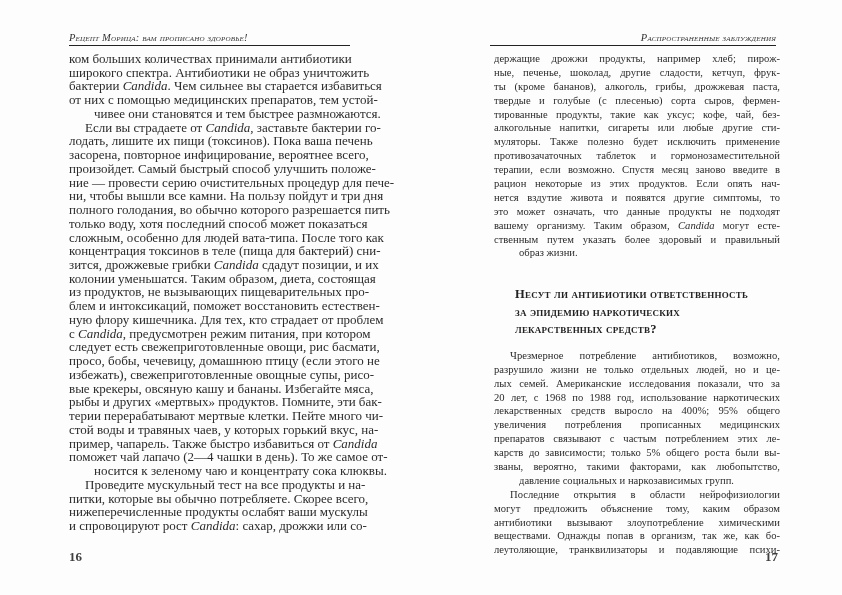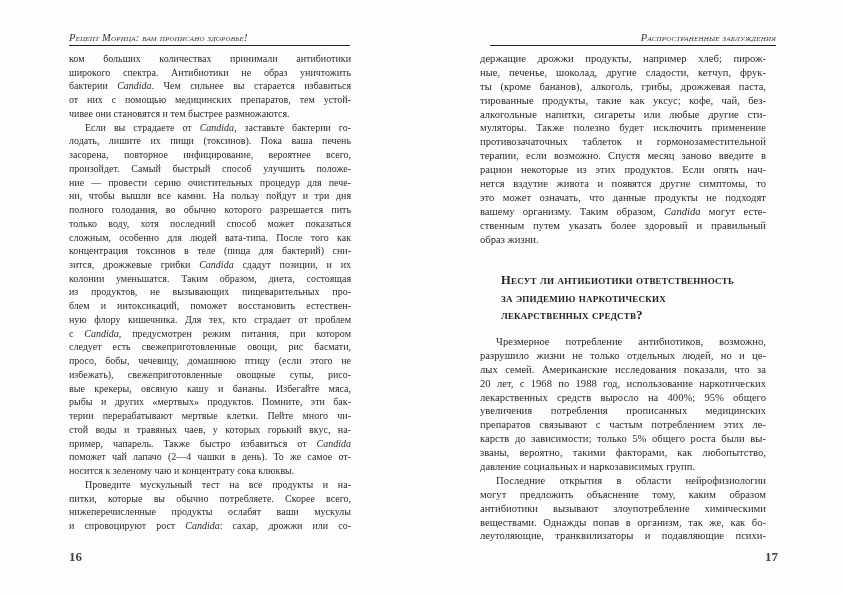--- a/index.html
+++ b/index.html
@@ -47,31 +47,32 @@
 
     .body-text {
       position: absolute;
       top: 52px;
       font-size: 13.4px;
       line-height: 19.1px;
       text-align: justify;
       color: #2b2b2b;
     }
     .page-left .body-text { left: 69px; width: 282px; }
-    .page-right .body-text { left: 59px; width: 286px; }
+    .page-right .body-text { left: 73px; width: 286px; }
     .line {
       display: block;
       text-align: justify;
       text-align-last: justify;
       white-space: nowrap;
       height: 19.1px;
       overflow: visible;
     }
     .line.last {
       text-align-last: left;
+      margin-left: 25px;
     }
     .line.indent { padding-left: 21px; }
     .line span.jt {
       display: block;
       text-align: justify;
       text-align-last: justify;
     }
     em { font-style: italic; }
 
     .section-heading {
@@ -97,21 +98,21 @@
     .page-left .folio { left: 69px; }
     .page-right .folio { left: 344px; }
   </style>
 </head>
 <body>
 
 <div class="spread">
 
   <div class="page page-left">
     <div class="running-head">Рецепт Морица: вам прописано здоровье!</div>
-    <div class="body-text" id="left-body" style="font-size: 10px;">
+    <div class="body-text" id="left-body" style="font-size: 13px;">
         <div class="line" style="height: 13.7429px; line-height: 13.7429px;">
           <span class="jt">ком больших количествах принимали антибиотики</span>
         </div>
         <div class="line" style="height: 13.7429px; line-height: 13.7429px;">
           <span class="jt">широкого спектра. Антибиотики не образ уничтожить</span>
         </div>
         <div class="line" style="height: 13.7429px; line-height: 13.7429px;">
           <span class="jt">бактерии <em>Candida</em>. Чем сильнее вы старается избавиться</span>
         </div>
         <div class="line" style="height: 13.7429px; line-height: 13.7429px;">
@@ -219,20 +220,23 @@
     <div class="body-text" id="right-body" style="font-size: 10.6px;">
       <div id="right-before">
           <div class="line" style="height: 13.9px; line-height: 13.9px;">
             <span class="jt">держащие дрожжи продукты, например хлеб; пирож-</span>
           </div>
           <div class="line" style="height: 13.9px; line-height: 13.9px;">
             <span class="jt">ные, печенье, шоколад, другие сладости, кетчуп, фрук-</span>
           </div>
           <div class="line" style="height: 13.9px; line-height: 13.9px;">
             <span class="jt">ты (кроме бананов), алкоголь, грибы, дрожжевая паста,</span>
+          </div>
+          <div class="line" style="height: 13.9px; line-height: 13.9px;">
+            <span class="jt">твердые и голубые (с плесенью) сорта сыров, фермен-</span>
           </div>
           <div class="line" style="height: 13.9px; line-height: 13.9px;">
             <span class="jt">тированные продукты, такие как уксус; кофе, чай, без-</span>
           </div>
           <div class="line" style="height: 13.9px; line-height: 13.9px;">
             <span class="jt">алкогольные напитки, сигареты или любые другие сти-</span>
           </div>
           <div class="line" style="height: 13.9px; line-height: 13.9px;">
             <span class="jt">муляторы. Также полезно будет исключить применение</span>
           </div>

